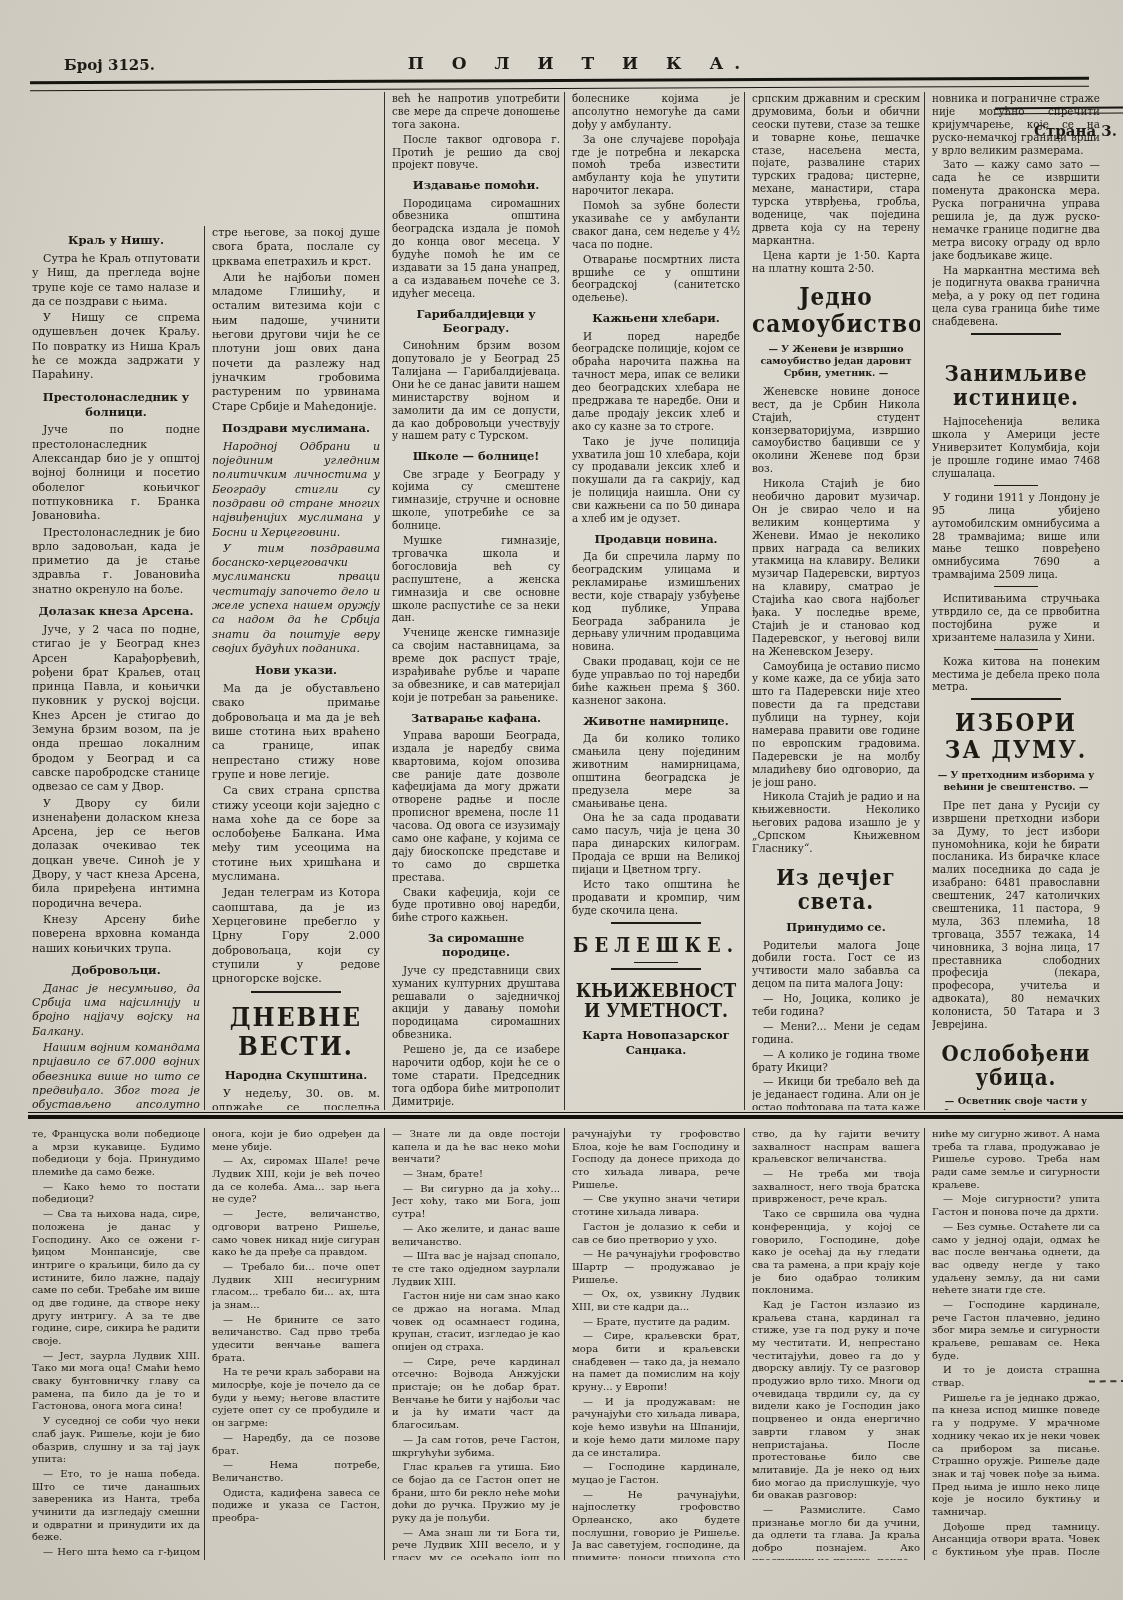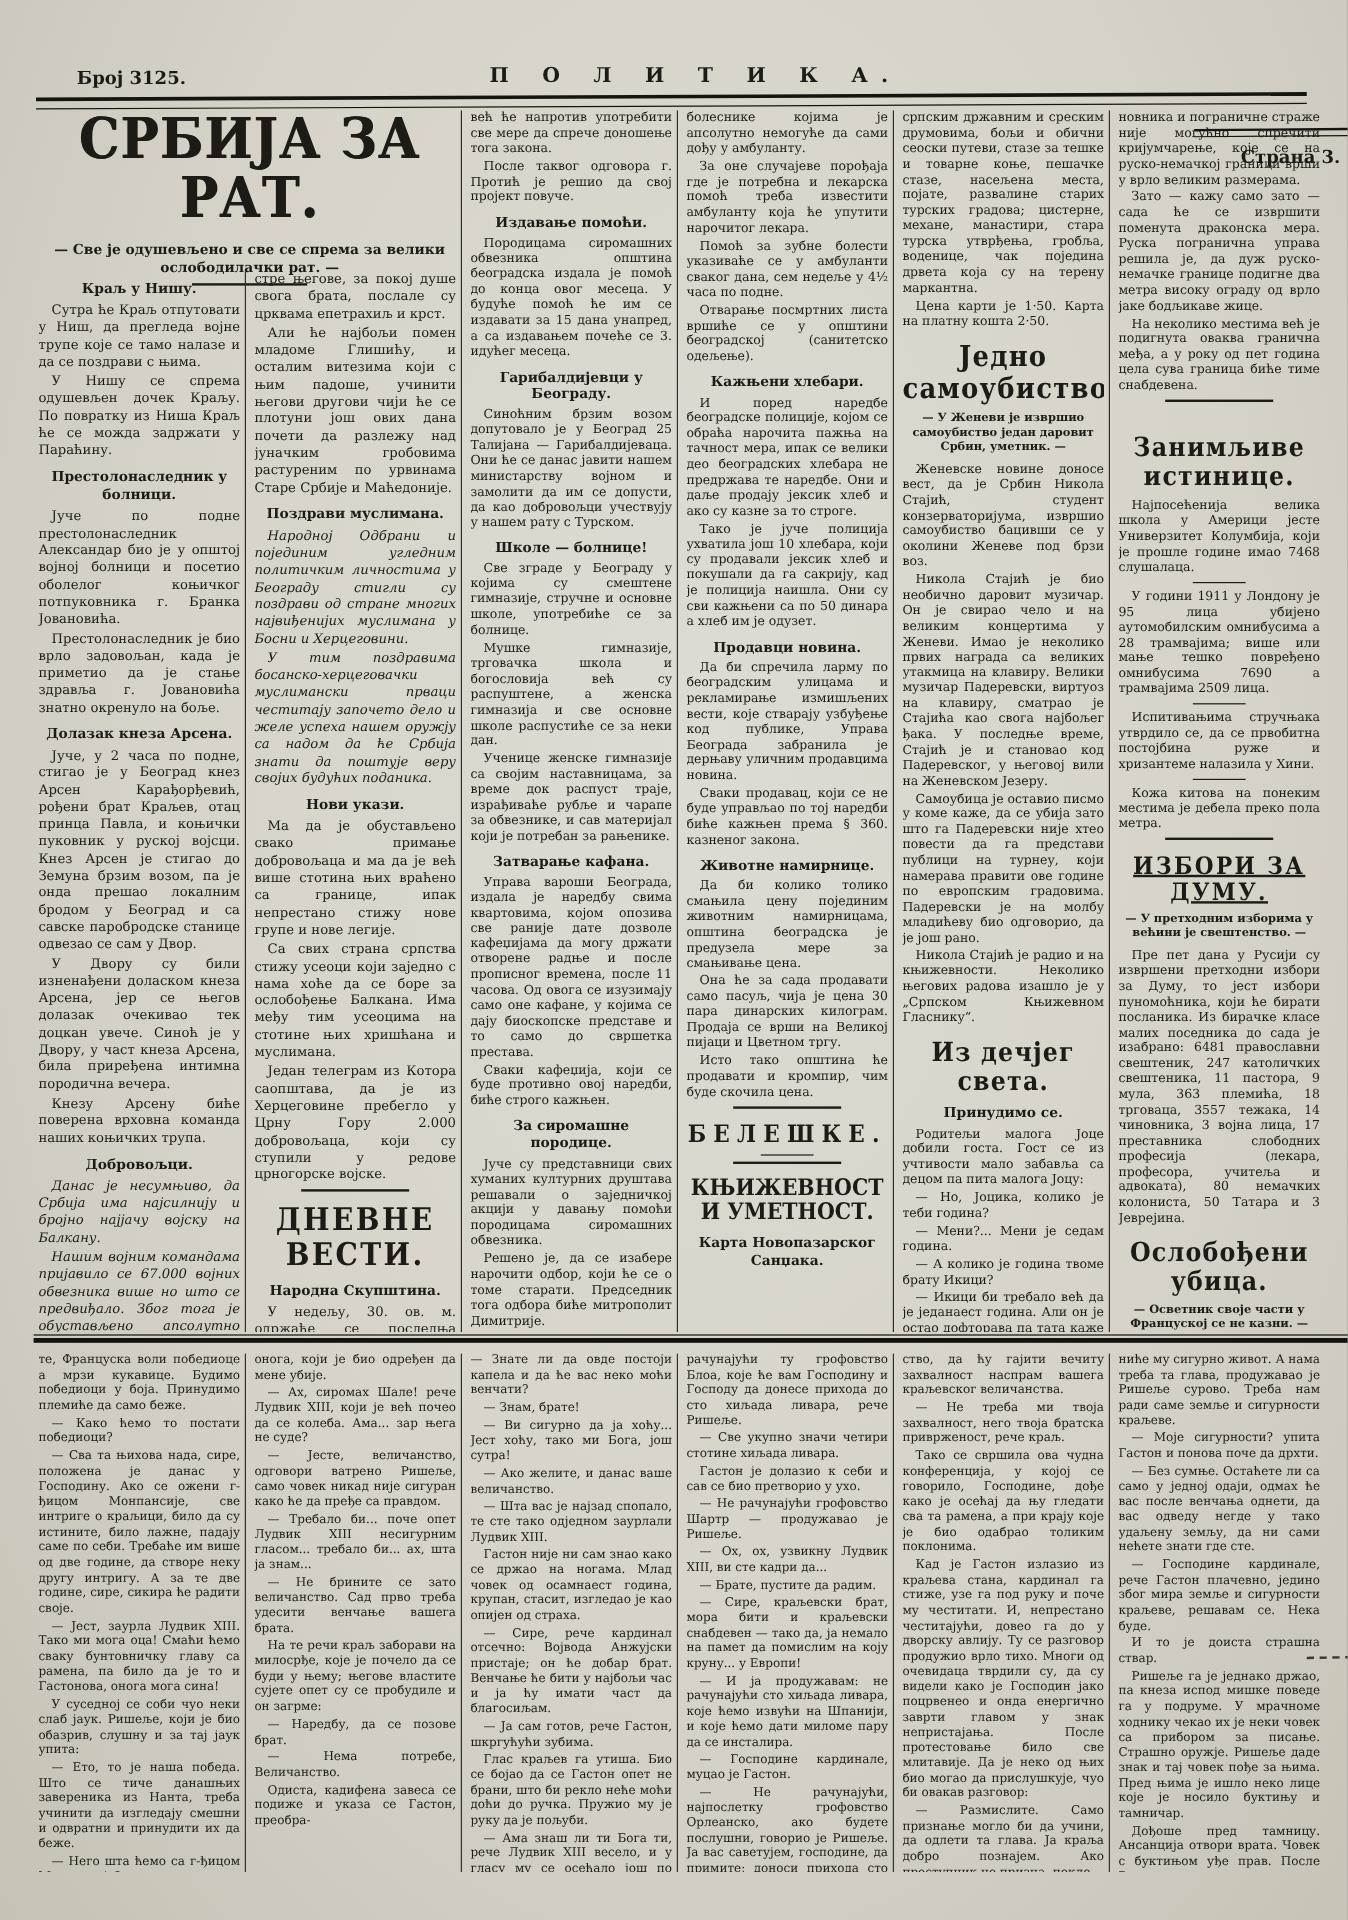--- a/index.html
+++ b/index.html
@@ -46,25 +46,20 @@
 <body>
 
 <div class="page" style="color: rgb(29, 27, 22); padding-left: 36px;">
 
   <div class="issue">Број 3125.</div>
   <div class="masthead">П О Л И Т И К А.</div>
   <div class="hdr-rule"></div>
   <div class="pagelabel">Страна 3.</div>
   <div class="pagelabel-rule"></div>
 
-  <div class="headline-block">
-    <div class="headline">СРБИЈА ЗА РАТ.</div>
-    <div class="subhead">— Све је одушевљено и све се спрема за велики ослободилачки рат. —</div>
-    <div class="subhead-rule"></div>
-  </div>
 
   <div class="col topcol c0" style="left:32px;  top:226px; height:884px;">
       <div class="it-h">Краљ у Нишу.</div>
       <div class="it-p">Сутра ће Краљ отпутовати у Ниш, да прегледа војне трупе које се тамо налазе и да се поздрави с њима.</div>
       <div class="it-p">У Нишу се спрема одушевљен дочек Краљу. По повратку из Ниша Краљ ће се можда задржати у Параћину.</div>
       <div class="it-h">Престолонаследник у болници.</div>
       <div class="it-p">Јуче по подне престолонаследник Александар био је у општој војној болници и посетио оболелог коњичког потпуковника г. Бранка Јовановића.</div>
       <div class="it-p">Престолонаследник је био врло задовољан, када је приметио да је стање здравља г. Јовановића знатно окренуло на боље.</div>
       <div class="it-h">Долазак кнеза Арсена.</div>
       <div class="it-p">Јуче, у 2 часа по подне, стигао је у Београд кнез Арсен Карађорђевић, рођени брат Краљев, отац принца Павла, и коњички пуковник у руској војсци. Кнез Арсен је стигао до Земуна брзим возом, па је онда прешао локалним бродом у Београд и са савске паробродске станице одвезао се сам у Двор.</div>
@@ -142,32 +137,32 @@
       <div class="it-h">Принудимо се.</div>
       <div class="it-p">Родитељи малога Јоце добили госта. Гост се из учтивости мало забавља са децом па пита малога Јоцу:</div>
       <div class="it-p">— Но, Јоцика, колико је теби година?</div>
       <div class="it-p">— Мени?... Мени је седам година.</div>
       <div class="it-p">— А колико је година твоме брату Икици?</div>
       <div class="it-p">— Икици би требало већ да је једанаест година. Али он је остао дофторава па тата каже да је изгубио целу једну годину.</div>
     </div>
   <div class="col topcol c5" style="left:932px; top:92px;  height:1018px;">
       <div class="it-p ni">новника и пограничне страже није могућно спречити кријумчарење, које се на руско-немачкој граници врши у врло великим размерама.</div>
       <div class="it-p">Зато — кажу само зато — сада ће се извршити поменута драконска мера. Руска погранична управа решила је, да дуж руско-немачке границе подигне два метра високу ограду од врло јаке бодљикаве жице.</div>
-      <div class="it-p">На неколико местима већ је подигнута оваква гранична међа, а у року од пет година цела сува граница биће тиме снабдевена.</div>
+      <div class="it-p">На маркантна местима већ је подигнута оваква гранична међа, а у року од пет година цела сува граница биће тиме снабдевена.</div>
       <div class="it-hr w"></div>
       <div class="it-d" style="font-size: 22px; letter-spacing: 1px; margin-top: 26px;">Занимљиве истинице.</div>
       <div class="it-p">Најпосећенија велика школа у Америци јесте Универзитет Колумбија, који је прошле године имао 7468 слушалаца.</div>
       <div class="it-hr"></div>
       <div class="it-p">У години 1911 у Лондону је 95 лица убијено аутомобилским омнибусима а 28 трамвајима; више или мање тешко повређено омнибусима 7690 а трамвајима 2509 лица.</div>
       <div class="it-hr"></div>
       <div class="it-p">Испитивањима стручњака утврдило се, да се првобитна постојбина руже и хризантеме налазила у Хини.</div>
       <div class="it-hr"></div>
       <div class="it-p">Кожа китова на понеким местима је дебела преко пола метра.</div>
       <div class="it-hr w"></div>
-      <div class="it-d" style="font-size: 20px; letter-spacing: 2px; text-decoration: underline;">ИЗБОРИ ЗА ДУМУ.</div>
+      <div class="it-d" style="font-size: 24px; letter-spacing: 2px;">ИЗБОРИ ЗА ДУМУ.</div>
       <div class="it-s">— У претходним изборима у већини је свештенство. —</div>
       <div class="it-p">Пре пет дана у Русији су извршени претходни избори за Думу, то јест избори пуномоћника, који ће бирати посланика. Из бирачке класе малих поседника до сада је изабрано: 6481 православни свештеник, 247 католичких свештеника, 11 пастора, 9 мула, 363 племића, 18 трговаца, 3557 тежака, 14 чиновника, 3 војна лица, 17 преставника слободних професија (лекара, професора, учитеља и адвоката), 80 немачких колониста, 50 Татара и 3 Јеврејина.</div>
       <div class="it-d" style="font-size: 22px; letter-spacing: 1px;">Ослобођени убица.</div>
       <div class="it-s">— Осветник своје части у Француској се не казни. —</div>
       <div class="it-p">Пред поротницима сартског департмана стајао је ономад један пољопривредник, по имену Бертен, који је оптужен, да је у јуну ове године убио једнога свога радника, некога Батара.</div>
     </div>
 
   <div class="vrule" style="left:204px;top:226px;height:884px;"></div>
   <div class="vrule" style="left:384px;top:92px;height:1018px;"></div>
   <div class="vrule" style="left:564px;top:92px;height:1018px;"></div>

